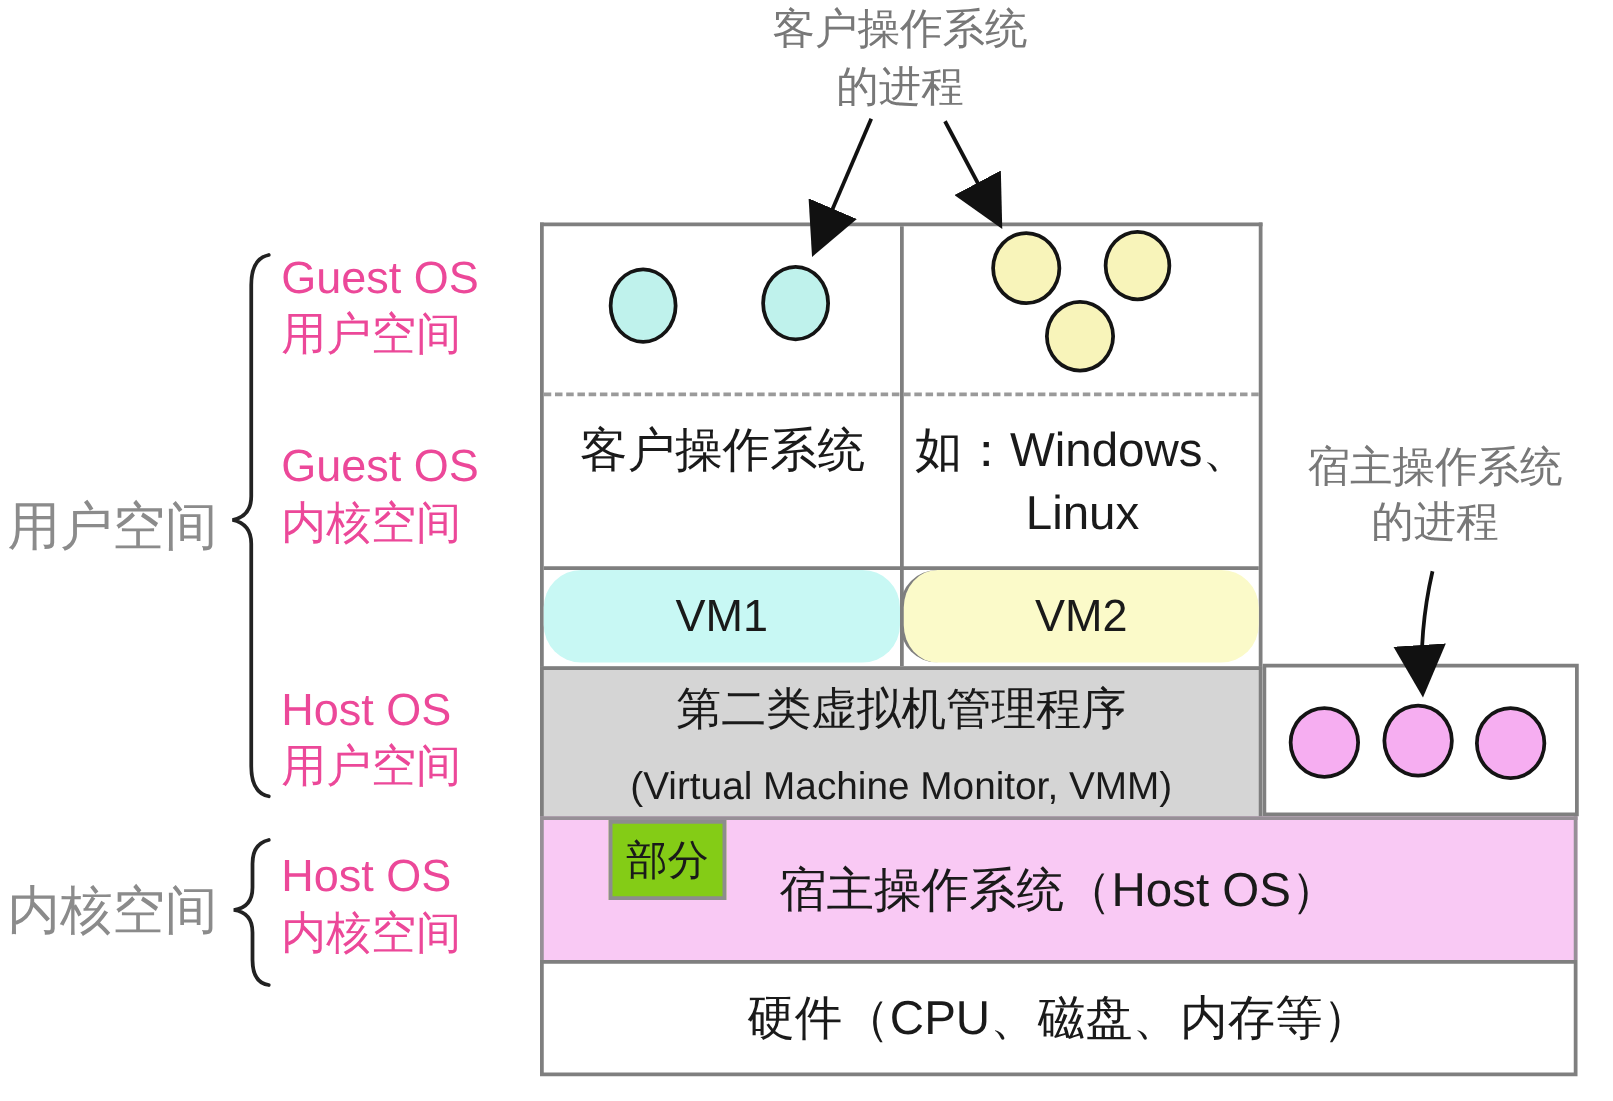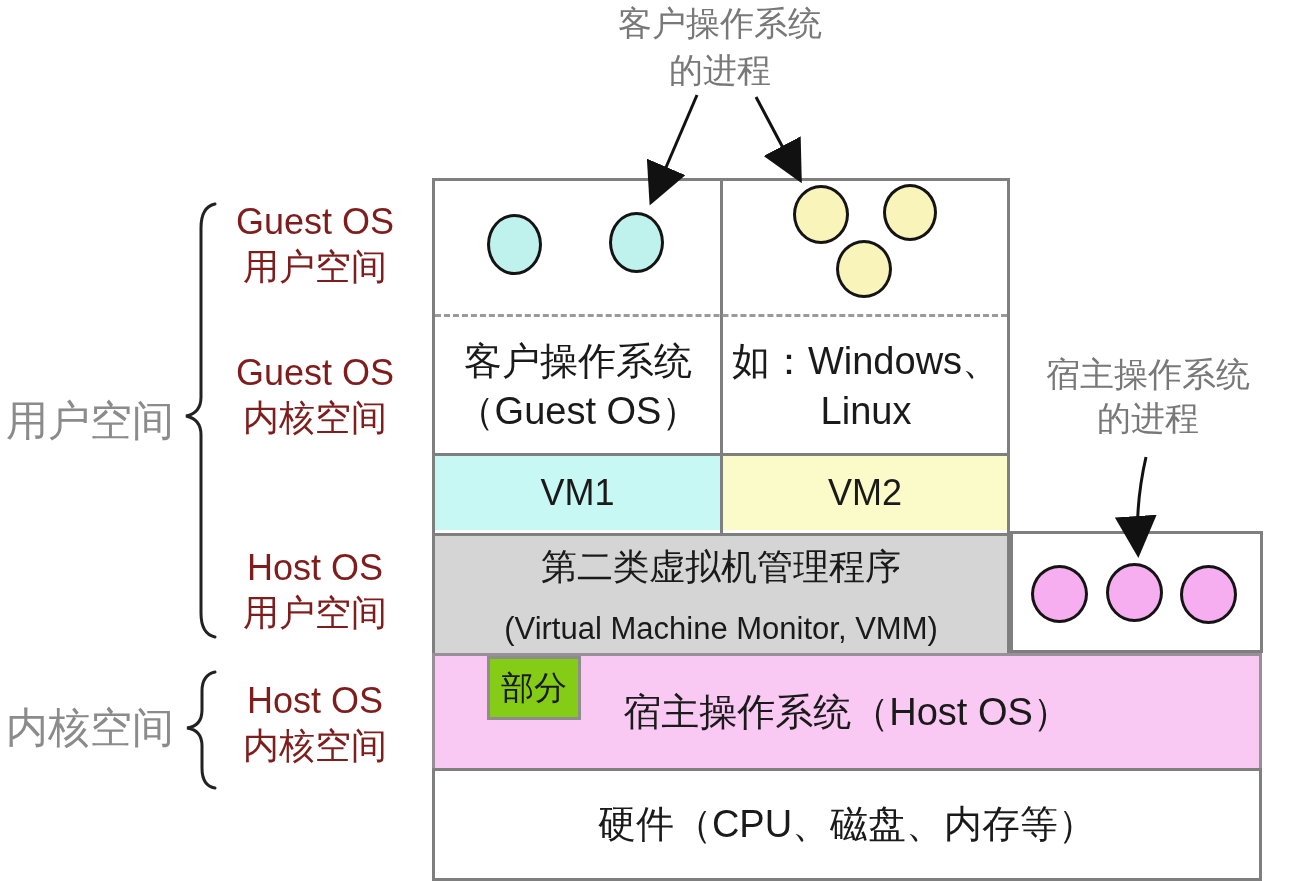--- a/index.html
+++ b/index.html
@@ -1,47 +1,47 @@
 <!DOCTYPE html>
 <html><head>
 <meta charset="utf-8">
 <style>
   html,body{margin:0;padding:0;background:#ffffff;}
   #canvas{
     position:relative;width:1290px;height:881px;background:#ffffff;overflow:hidden;
     font-family:"Liberation Sans","DejaVu Sans",sans-serif;color:#1a1a1a;
   }
   
-  .gray-label{position:absolute;color:#7f1d1d;text-align:center;font-size:36px;line-height:45px;}
+  .gray-label{position:absolute;color:#ec4899;font-size:36px;line-height:45px;}
   .annot{position:absolute;color:#787878;text-align:center;font-size:34px;line-height:47px;}
   .big-side{position:absolute;color:#8b8b8b;text-align:center;font-size:42px;line-height:46px;}
   
   .upper-box{position:absolute;left:432px;top:178px;width:578px;height:355px;
     border:3px solid #7f7f7f;border-bottom:0;box-sizing:border-box;background:#fff;}
   .col-divider{position:absolute;left:285px;top:0;width:3px;height:100%;background:#7f7f7f;}
   .dashed-line{position:absolute;left:0;top:133px;width:100%;height:0;border-top:3px dashed #9a9a9a;}
   .cell-text{position:absolute;top:155px;width:286px;text-align:center;font-size:38px;line-height:50px;}
   .vm-row{position:absolute;left:0;top:272px;width:100%;height:77px;border-top:3px solid #7f7f7f;
     box-sizing:border-box;display:flex;}
   .vm-cell{height:100%;display:flex;align-items:center;justify-content:center;
-    font-size:36px;}
+    font-size:36px;border-radius:30px;}
   .vmm-box{position:absolute;left:432px;top:533px;width:578px;height:123px;background:#d5d5d5;
     border:3px solid #7f7f7f;border-bottom:0;box-sizing:border-box;
     display:flex;flex-direction:column;align-items:center;justify-content:center;}
   .vmm-l1{font-size:36px;line-height:48px;}
   .vmm-l2{font-size:31px;line-height:40px;margin-top:18px;}
   .hostproc-box{position:absolute;left:1010px;top:531px;width:253px;height:122px;background:#fff;
     border:3px solid #7f7f7f;box-sizing:border-box;}
   .host-row{position:absolute;left:432px;top:653px;width:830px;height:115px;background:#f9c9f4;
     border:3px solid #979097;border-bottom:0;box-sizing:border-box;
     display:flex;align-items:center;justify-content:center;font-size:38px;}
   .partial-box{position:absolute;left:52px;top:0px;width:94px;height:64px;background:#84cc16;
     border:3px solid #8d8d8d;box-sizing:border-box;
     display:flex;align-items:center;justify-content:center;font-size:33px;}
-  .hw-row{position:absolute;left:432px;top:768px;width:830px;height:113px;background:#fff;
+  .hw-row{position:absolute;left:432px;top:768px;width:830px;height:93px;background:#fff;
     border:3px solid #7f7f7f;box-sizing:border-box;
     display:flex;align-items:center;justify-content:center;font-size:38px;}
   
   .circ{position:absolute;border:3px solid #141414;border-radius:50%;box-sizing:border-box;}
   .c-cyan{background:#bff2ec;}
   .c-yellow{background:#f8f4ba;}
   .c-pink{background:#f6aef1;}
   
   #overlay{position:absolute;left:0;top:0;width:1290px;height:881px;pointer-events:none;}
 </style>
@@ -78,21 +78,20 @@
   <div class="gray-label" style="left:225px;top:678px;width:180px;">
     <div>Host OS</div>
     <div>内核空间</div>
   </div>
 
   <div class="upper-box">
     <div class="col-divider"></div>
     <div class="dashed-line"></div>
     <div class="cell-text" style="left:0px;">
       <div>客户操作系统</div>
-      <div>（Guest OS）</div>
     </div>
     <div class="cell-text" style="left:288px;">
       <div>如：Windows、</div>
       <div>Linux</div>
     </div>
     <div class="vm-row">
       <div class="vm-cell" style="width:285px;background:#c8f8f4;">
         <span>VM1</span>
       </div>
       <div class="vm-cell" style="flex:1;background:#fbfac9;border-left:3px solid #7f7f7f;">

